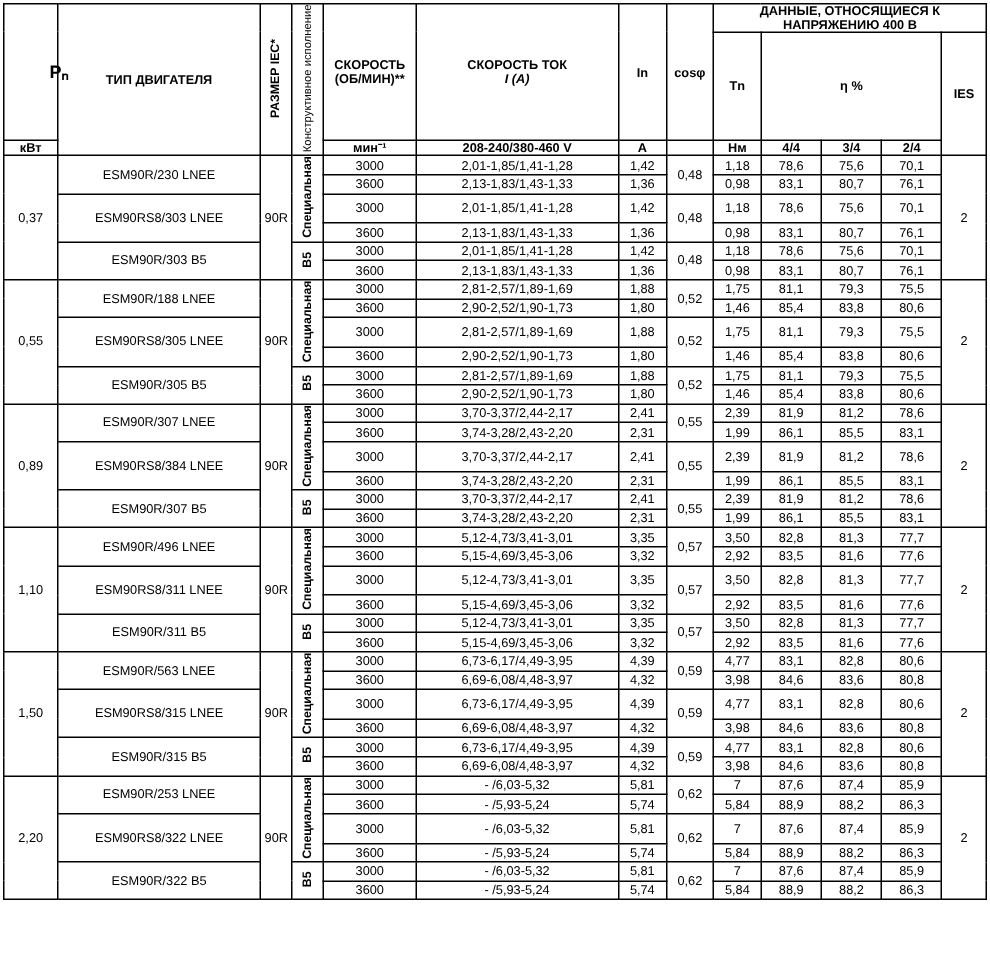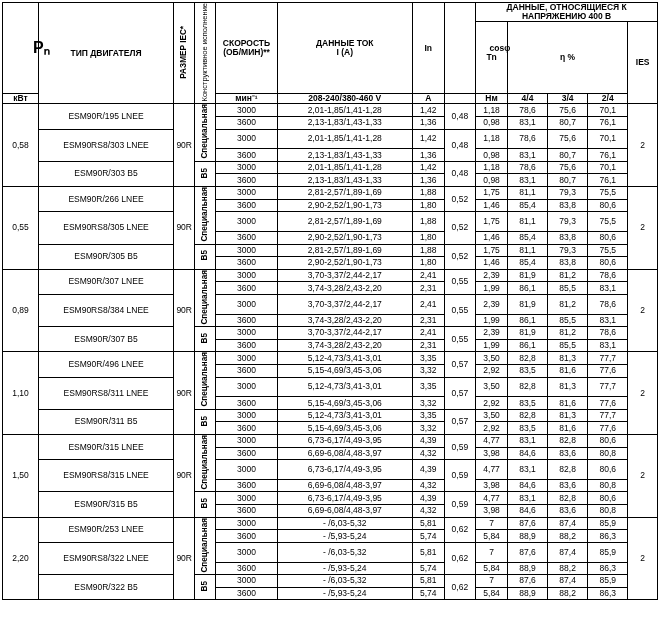--- a/index.html
+++ b/index.html
@@ -6,23 +6,23 @@
   body{font-family:"Liberation Sans", sans-serif;color:#000;}
   #sheet{width:660px;height:643px;position:relative;overflow:hidden;}
   table.spec{border-collapse:collapse;table-layout:fixed;width:656px;margin:2px 0 0 2px;}
   table.spec td,table.spec th{border:1px solid #000;padding:0;text-align:center;vertical-align:middle;font-size:8.5px;line-height:1.05;}
   .hdr td{font-weight:bold;font-size:8.2px;padding:1px 1px;}
   .vert{writing-mode:vertical-rl;transform:rotate(180deg);white-space:nowrap;font-size:8.2px;font-weight:bold;letter-spacing:0px;}
   .vert.small{font-size:7.5px;font-weight:normal;}
   .motor{text-align:left;padding-left:6px;font-size:9px;}
   .pcell{font-size:10px;}
   .rowh{height:12.6px;}
-  .cos{font-size:8.5px;padding-left:45px;}
-  .hdr .big{font-size:16px;margin-left:30px;}
-  .hdr .ital{}
+  .cos{font-size:8.5px;}
+  .hdr .big{font-size:12px;margin-left:30px;}
+  .hdr .ital{font-style:italic;}
 </style>
 </head>
 <body>
 
 <div id="sheet">
   <table class="spec">
     <colgroup>
       <col style="width:34px">
         <col style="width:128px">
         <col style="width:20px">
@@ -41,21 +41,21 @@
       <tr class="hdr">
         <td rowspan="2"><span class="big">Pₙ</span></td>
         <td rowspan="3"><span>ТИП ДВИГАТЕЛЯ</span></td>
         <td rowspan="3"><span class="vert">РАЗМЕР IEC*</span></td>
         <td rowspan="3"><span class="vert small">Конструктивное исполнение</span></td>
         <td rowspan="2">
           <div>СКОРОСТЬ</div>
           <div>(ОБ/МИН)**</div>
         </td>
         <td rowspan="2">
-          <div>ДАННЫЕ ТОК</div>
+          <div>СКОРОСТЬ ТОК</div>
           <div class="ital">I (A)</div>
         </td>
         <td rowspan="2"><span>In</span></td>
         <td rowspan="2"><span class="cos">cosφ</span></td>
         <td colspan="5"><span>ДАННЫЕ, ОТНОСЯЩИЕСЯ К НАПРЯЖЕНИЮ 400 В</span></td>
       </tr>
       <tr class="hdr">
         <td><span>Tn</span></td>
         <td colspan="3"><span>η %</span></td>
         <td rowspan="2"><span>IES</span></td>
@@ -67,22 +67,22 @@
         <td><span>A</span></td>
         <td></td>
         <td><span>Нм</span></td>
         <td><span>4/4</span></td>
         <td><span>3/4</span></td>
         <td><span>2/4</span></td>
       </tr>
     </thead>
     <tbody id="tbody">
         <tr class="rowh">
-          <td rowspan="6" class="pcell">0,58</td>
-          <td rowspan="2" class="motor">ESM90R/195 LNEE</td>
+          <td rowspan="6" class="pcell">0,37</td>
+          <td rowspan="2" class="motor">ESM90R/230 LNEE</td>
           <td rowspan="6">90R</td>
           <td rowspan="4"><span class="vert">Специальная</span></td>
           <td>3000</td>
           <td>2,01-1,85/1,41-1,28</td>
           <td>1,42</td>
           <td rowspan="2">0,48</td>
           <td>1,18</td>
           <td>78,6</td>
           <td>75,6</td>
           <td>70,1</td>
@@ -133,21 +133,21 @@
           <td>3600</td>
           <td>2,13-1,83/1,43-1,33</td>
           <td>1,36</td>
           <td>0,98</td>
           <td>83,1</td>
           <td>80,7</td>
           <td>76,1</td>
         </tr>
         <tr class="rowh">
           <td rowspan="6" class="pcell">0,55</td>
-          <td rowspan="2" class="motor">ESM90R/266 LNEE</td>
+          <td rowspan="2" class="motor">ESM90R/188 LNEE</td>
           <td rowspan="6">90R</td>
           <td rowspan="4"><span class="vert">Специальная</span></td>
           <td>3000</td>
           <td>2,81-2,57/1,89-1,69</td>
           <td>1,88</td>
           <td rowspan="2">0,52</td>
           <td>1,75</td>
           <td>81,1</td>
           <td>79,3</td>
           <td>75,5</td>
@@ -328,21 +328,21 @@
           <td>3600</td>
           <td>5,15-4,69/3,45-3,06</td>
           <td>3,32</td>
           <td>2,92</td>
           <td>83,5</td>
           <td>81,6</td>
           <td>77,6</td>
         </tr>
         <tr class="rowh">
           <td rowspan="6" class="pcell">1,50</td>
-          <td rowspan="2" class="motor">ESM90R/315 LNEE</td>
+          <td rowspan="2" class="motor">ESM90R/563 LNEE</td>
           <td rowspan="6">90R</td>
           <td rowspan="4"><span class="vert">Специальная</span></td>
           <td>3000</td>
           <td>6,73-6,17/4,49-3,95</td>
           <td>4,39</td>
           <td rowspan="2">0,59</td>
           <td>4,77</td>
           <td>83,1</td>
           <td>82,8</td>
           <td>80,6</td>

